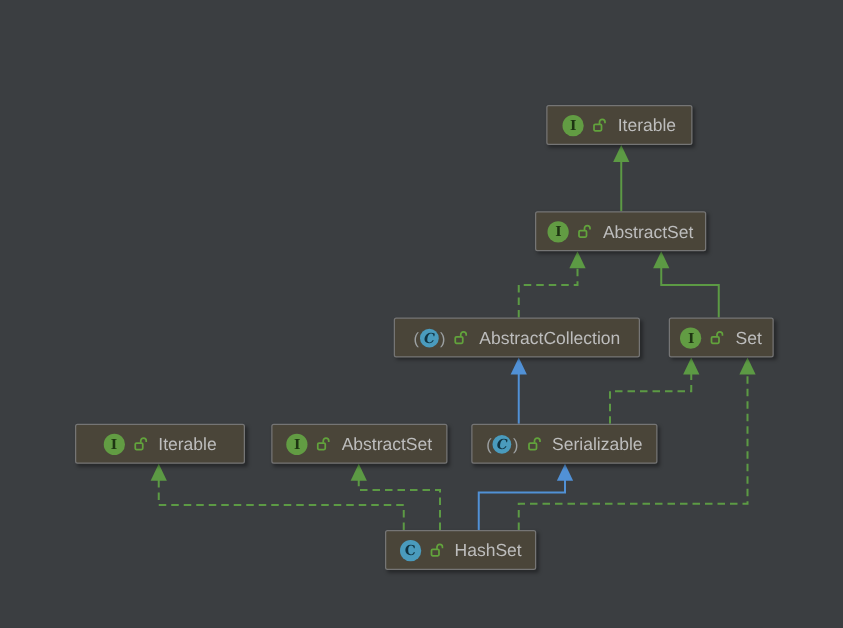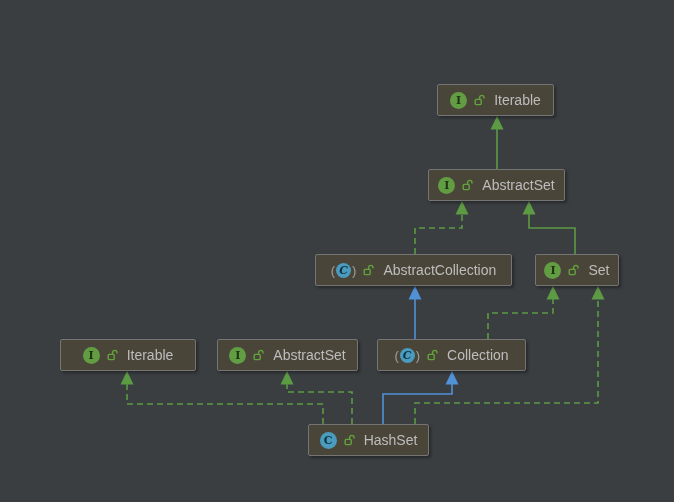--- a/index.html
+++ b/index.html
@@ -204,21 +204,21 @@
       <span class="paren">(</span>
       <span class="type-circle class-circle">C</span>
       <span class="paren">)</span>
     </span>
     <span class="lock">
       <svg width="11" height="12" viewBox="0 0 11 12">
           <rect x="1.2" y="5.4" width="6" height="5.2" rx="1" fill="none" stroke="#62A33C" stroke-width="1.4"></rect>
           <path d="M5.6 5.2 L5.6 3.6 A2.2 2.2 0 0 1 10 3.6 L10 4.6" fill="none" stroke="#62A33C" stroke-width="1.4"></path>
         </svg>
     </span>
-    <span class="node-label">Collection</span>
+    <span class="node-label">Serializable</span>
   </div>
 
   <div class="node" style="left:308px; top:424px; width:121px;">
     <span class="type-circle class-circle">C</span>
     <span class="lock">
       <svg width="11" height="12" viewBox="0 0 11 12">
           <rect x="1.2" y="5.4" width="6" height="5.2" rx="1" fill="none" stroke="#62A33C" stroke-width="1.4"></rect>
           <path d="M5.6 5.2 L5.6 3.6 A2.2 2.2 0 0 1 10 3.6 L10 4.6" fill="none" stroke="#62A33C" stroke-width="1.4"></path>
         </svg>
     </span>

